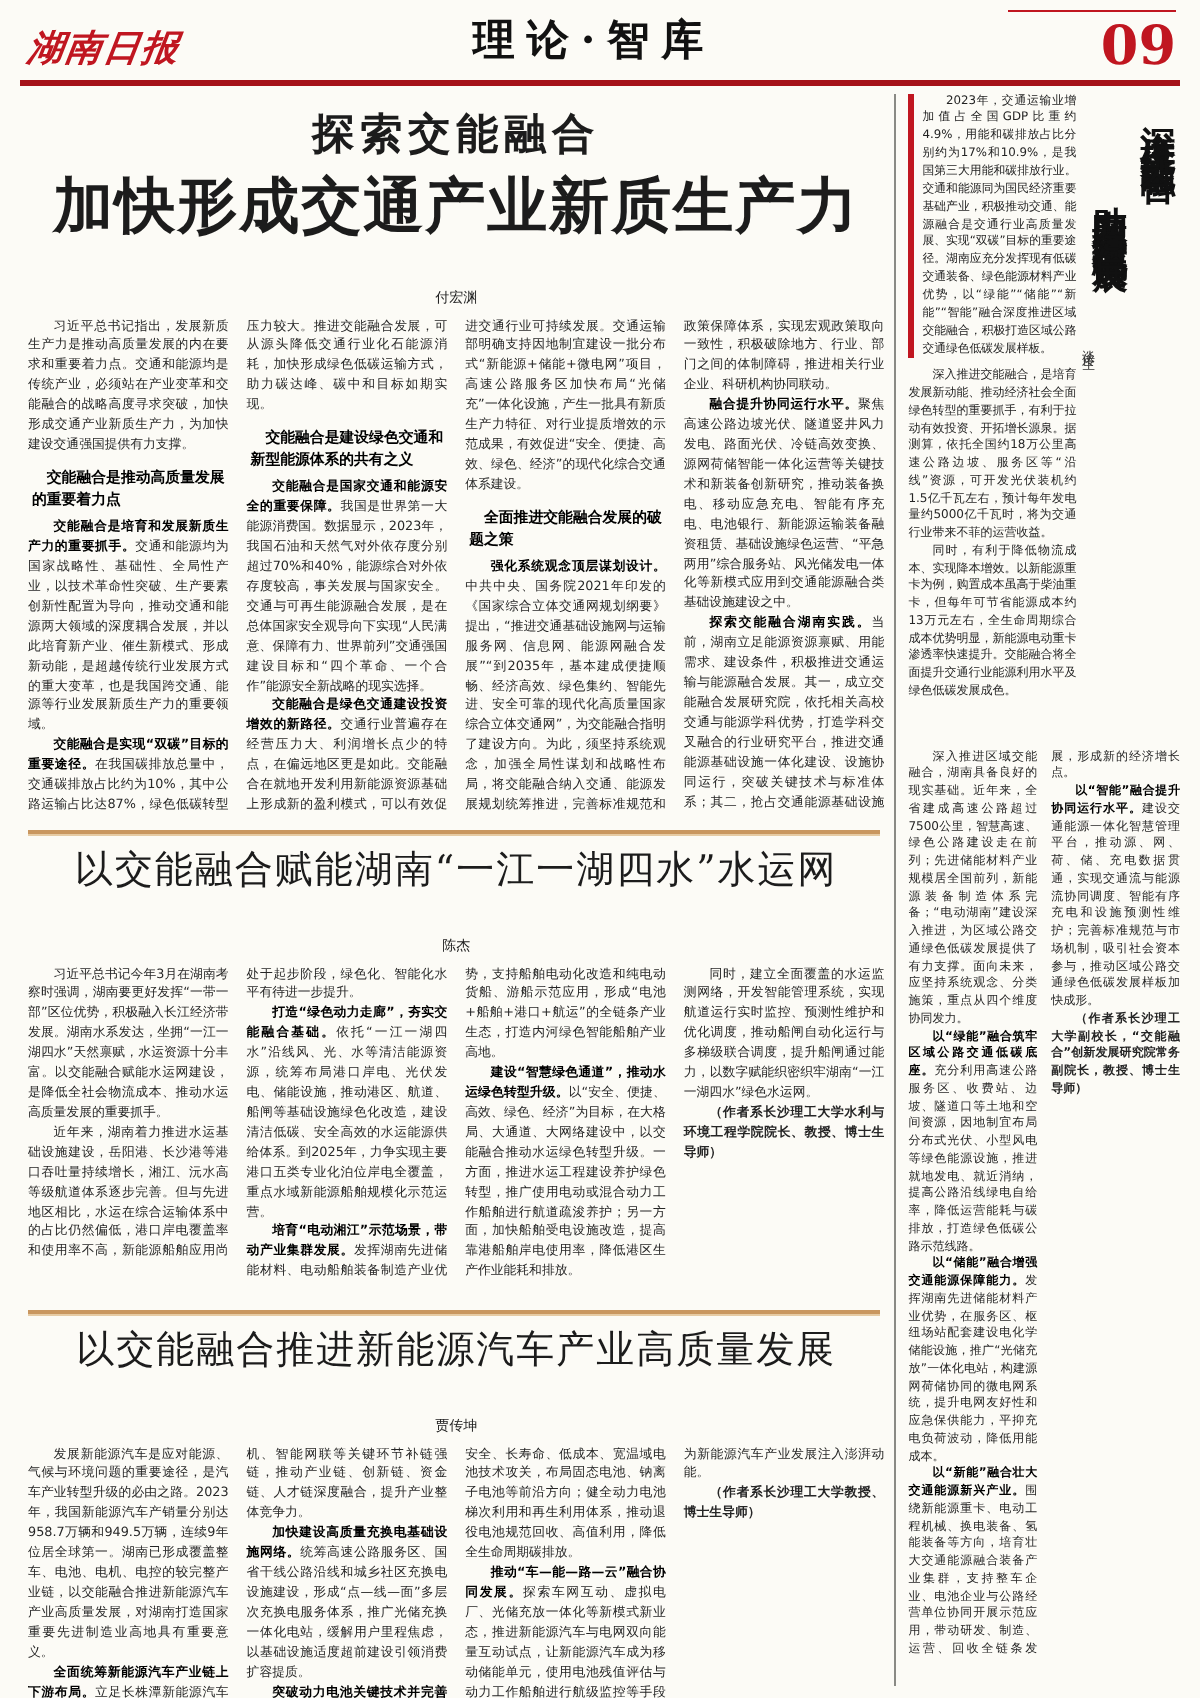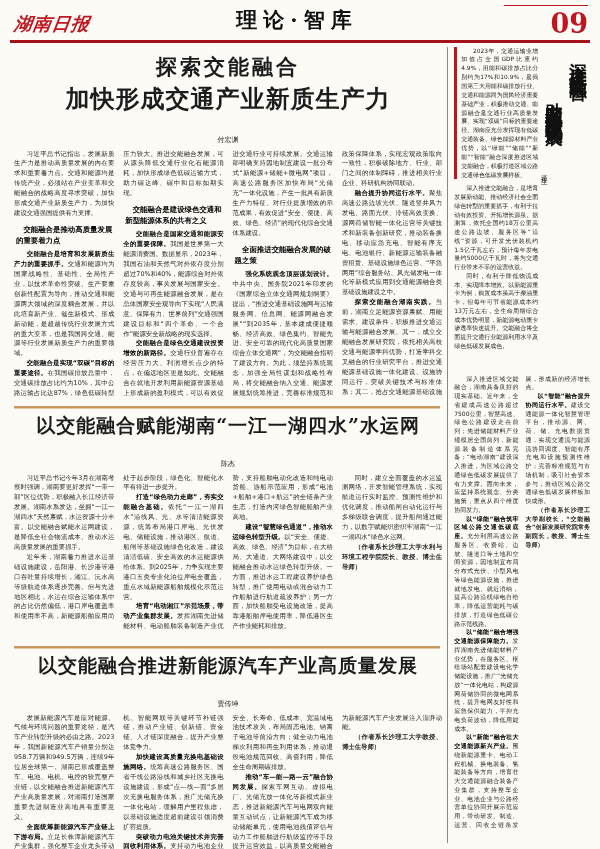--- a/index.html
+++ b/index.html
@@ -23,36 +23,36 @@
               color:#c01620; line-height:0.9; }
   .hdr-rule { height:2.5px; background:#a5121a; margin:0 10px; }
   
   .content { display:flex; padding:4px 10px 0 14px; height:800px; }
   .main-col { width:432px; }
   .sidebar { width:144px; border-left:1px solid #8a8a85; margin-left:5px; padding-left:6px; }
   
   .a1-t1 { text-align:center; font-family:"DejaVu Serif", serif; font-weight:900;
            font-size:21px; letter-spacing:3px; margin-top:6px; }
   .a1-t2 { text-align:center; font-family:"DejaVu Serif", serif; font-weight:900;
-           font-size:24px; letter-spacing:1px; margin-top:2px; }
+           font-size:30px; letter-spacing:1px; margin-top:2px; }
   .byline { text-align:center; font-size:7px; color:#222; margin:20px 0 5px; }
   .cols { column-count:4; column-gap:9px; column-fill:auto; overflow:hidden;
           font-size:6.4px; line-height:1.55; text-align:justify; color:#262626; }
   .cols p { text-indent:2em; margin:0; }
   .cols p b { font-weight:bold; color:#000; }
   .cols h3 { font-size:7.4px; line-height:1.5; font-weight:bold; color:#000;
              margin:5px 2px 4px; text-indent:1em; }
   .cols p.credit { font-weight:bold; margin-top:0; }
   .h1cols { height:250px; }
   .h2cols { height:166px; }
   .h3cols { height:158px; }
   .rule-tan { height:3px; background:#c99760; border-bottom:1px solid #e6cba4;
               margin:6px 2px 4px 0; }
   .a2-title, .a3-title { text-align:center; font-family:"DejaVu Serif", serif;
-              font-weight:700; font-size:19px; letter-spacing:1px; margin-top:3px; }
+              font-weight:400; font-size:19px; letter-spacing:1px; margin-top:3px; }
   
   .sb-top { display:flex; height:322px; }
   .sb-left { width:84px; }
   .sb-intro { border-left:3px solid #c01620; padding-left:4px; font-size:5.9px;
               line-height:1.5; text-align:justify; color:#222; }
   .sb-intro p { text-indent:2em; }
   .sb-mid { margin-top:5px; font-size:6px; line-height:1.46; text-align:justify; color:#262626; }
   .sb-mid p { text-indent:2em; }
   .vtitle-wrap { position:relative; flex:1; }
   .vtitle { position:absolute; top:2px; right:0; writing-mode:vertical-rl;

